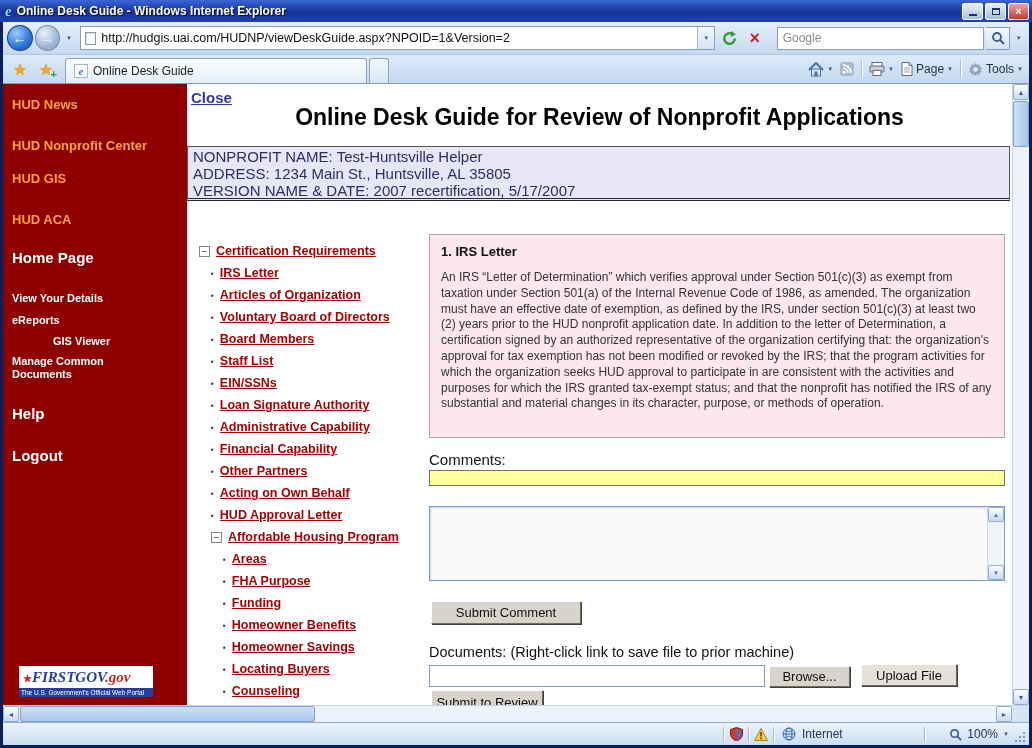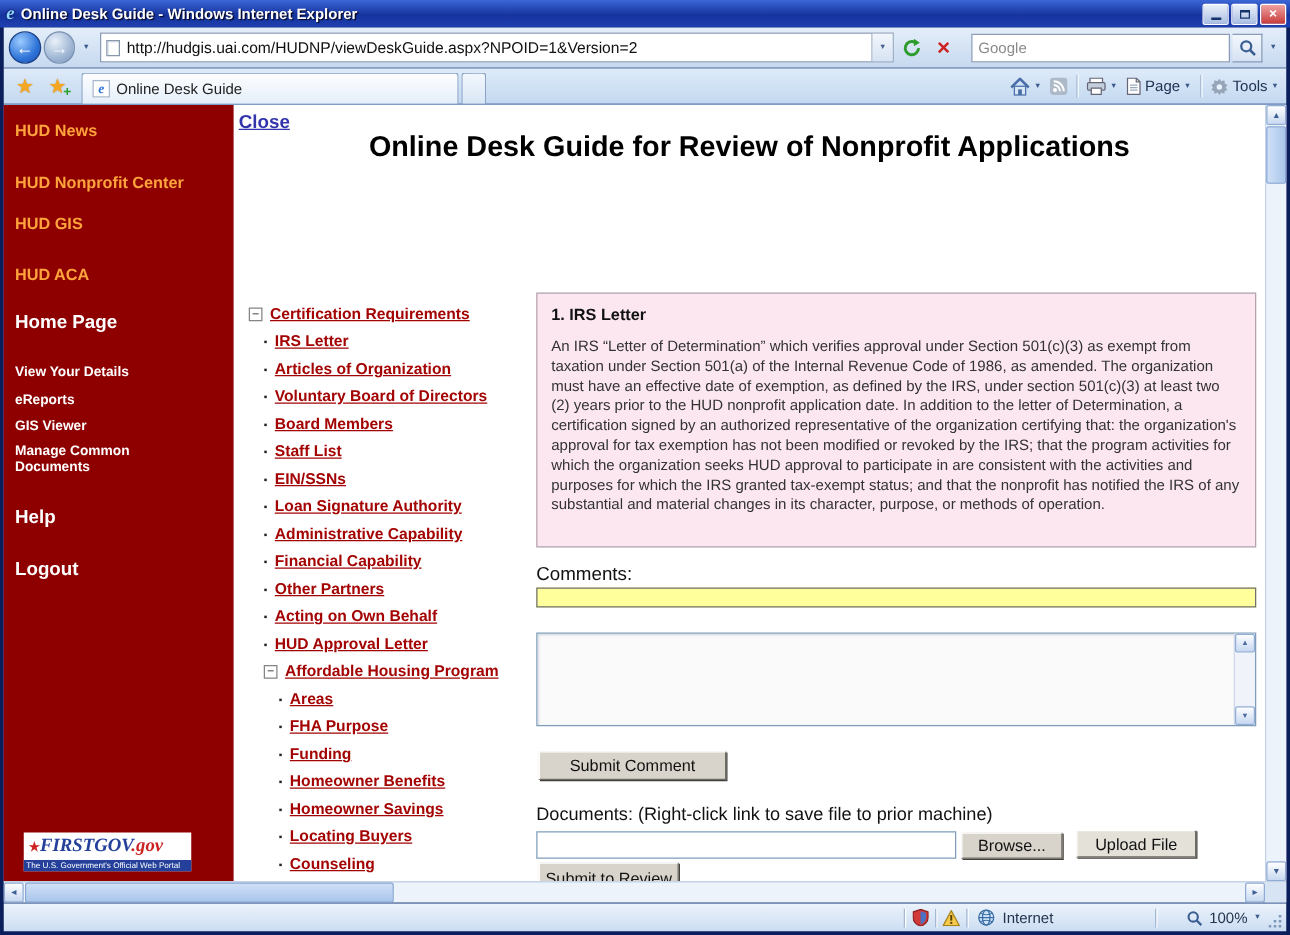--- a/index.html
+++ b/index.html
@@ -56,21 +56,21 @@
   .tab.active { width:302px; background:linear-gradient(#FDFEFF,#E4EEF9); font-size:12px; color:#222; margin-left:6px; }
   .tab.stub { width:20px; background:linear-gradient(#F2F7FD,#D8E6F5); margin-left:2px; }
   .mini-e { width:14px; height:14px; background:#fff; border:1px solid #A8B8CC; color:#2E74D8;
     font-family:"Liberation Serif",serif; font-style:italic; font-weight:bold; font-size:11px; line-height:12px; text-align:center; flex:none; }
   .cmd-right { margin-left:auto; display:flex; align-items:center; gap:7px; padding-right:2px; height:100%; font-size:12px; color:#1C3050; }
   .cmd { display:flex; align-items:center; gap:3px; }
   .cmd .dd { font-size:6px; color:#3A5A8C; }
   .vsep { width:1px; height:18px; background:#A9BDD6; box-shadow:1px 0 0 #fff; }
 
   
-  .viewport { position:absolute; top:84px; left:3px; right:3px; height:621px; display:flex; background:#f0abfc; }
+  .viewport { position:absolute; top:84px; left:3px; right:3px; height:621px; display:flex; background:#000000; }
 
   
   .sidebar { width:184px; flex:none; background:#8E0000; position:relative; padding-top:13px; }
   .sb-item { padding-left:9px; font-weight:bold; cursor:default; }
   .sb-orange { color:#FFA33C; font-size:13px; }
   .sb-white-lg { color:#fff; font-size:15px; }
   .sb-white-sm { color:#fff; font-size:11px; width:130px; line-height:13px; }
   .firstgov { position:absolute; left:16px; top:582px; width:134px; background:#fff; padding:3px 4px 0 4px; }
   .fg-line { font-family:"Liberation Serif",serif; font-style:italic; font-weight:bold; font-size:15px; color:#24409A; white-space:nowrap; }
   .fg-star { color:#C22; font-size:10px; font-style:normal; }
@@ -269,36 +269,41 @@
   <div class="viewport">
 
     <div class="sidebar">
       <div class="sb-item sb-orange">HUD News</div>
       <div class="sb-item sb-orange" style="margin-top:26px;">HUD Nonprofit Center</div>
       <div class="sb-item sb-orange" style="margin-top:18px;">HUD GIS</div>
       <div class="sb-item sb-orange" style="margin-top:26px;">HUD ACA</div>
       <div class="sb-item sb-white-lg" style="margin-top:22px;">Home Page</div>
       <div class="sb-item sb-white-sm" style="margin-top:26px;">View Your Details</div>
       <div class="sb-item sb-white-sm" style="margin-top:9px;">eReports</div>
-      <div class="sb-item sb-white-sm" style="margin-top:8px;">GIS Viewer</div>
+      <div class="sb-item sb-white-sm" style="margin-top:8px;margin-left:41px;">GIS Viewer</div>
       <div class="sb-item sb-white-sm" style="margin-top:7px; width:120px;">Manage Common Documents</div>
       <div class="sb-item sb-white-lg" style="margin-top:24px;">Help</div>
       <div class="sb-item sb-white-lg" style="margin-top:25px;">Logout</div>
       <div class="firstgov">
         <div class="fg-line">
           <span class="fg-star">★</span><span>FIRSTGOV</span><span class="fg-suffix">.gov</span>
         </div>
         <div class="fg-tagline">The U.S. Government's Official Web Portal</div>
       </div>
     </div>
 
     <div class="content">
       <span class="close-link">Close</span>
       <div class="page-title">Online Desk Guide for Review of Nonprofit Applications</div>
 
+      <div class="infobox">
+        <div>NONPROFIT NAME: Test-Huntsville Helper</div>
+        <div>ADDRESS: 1234 Main St., Huntsville, AL 35805</div>
+        <div>VERSION NAME &amp; DATE: 2007 recertification, 5/17/2007</div>
+      </div>
 
       <div class="tree">
         <div class="trow l1">
           <span class="expander">−</span>
           <span class="tlink">Certification Requirements</span>
         </div>
         <div class="trow l2">
             <span class="bullet">▪</span>
             <span class="tlink">IRS Letter</span>
           </div>

